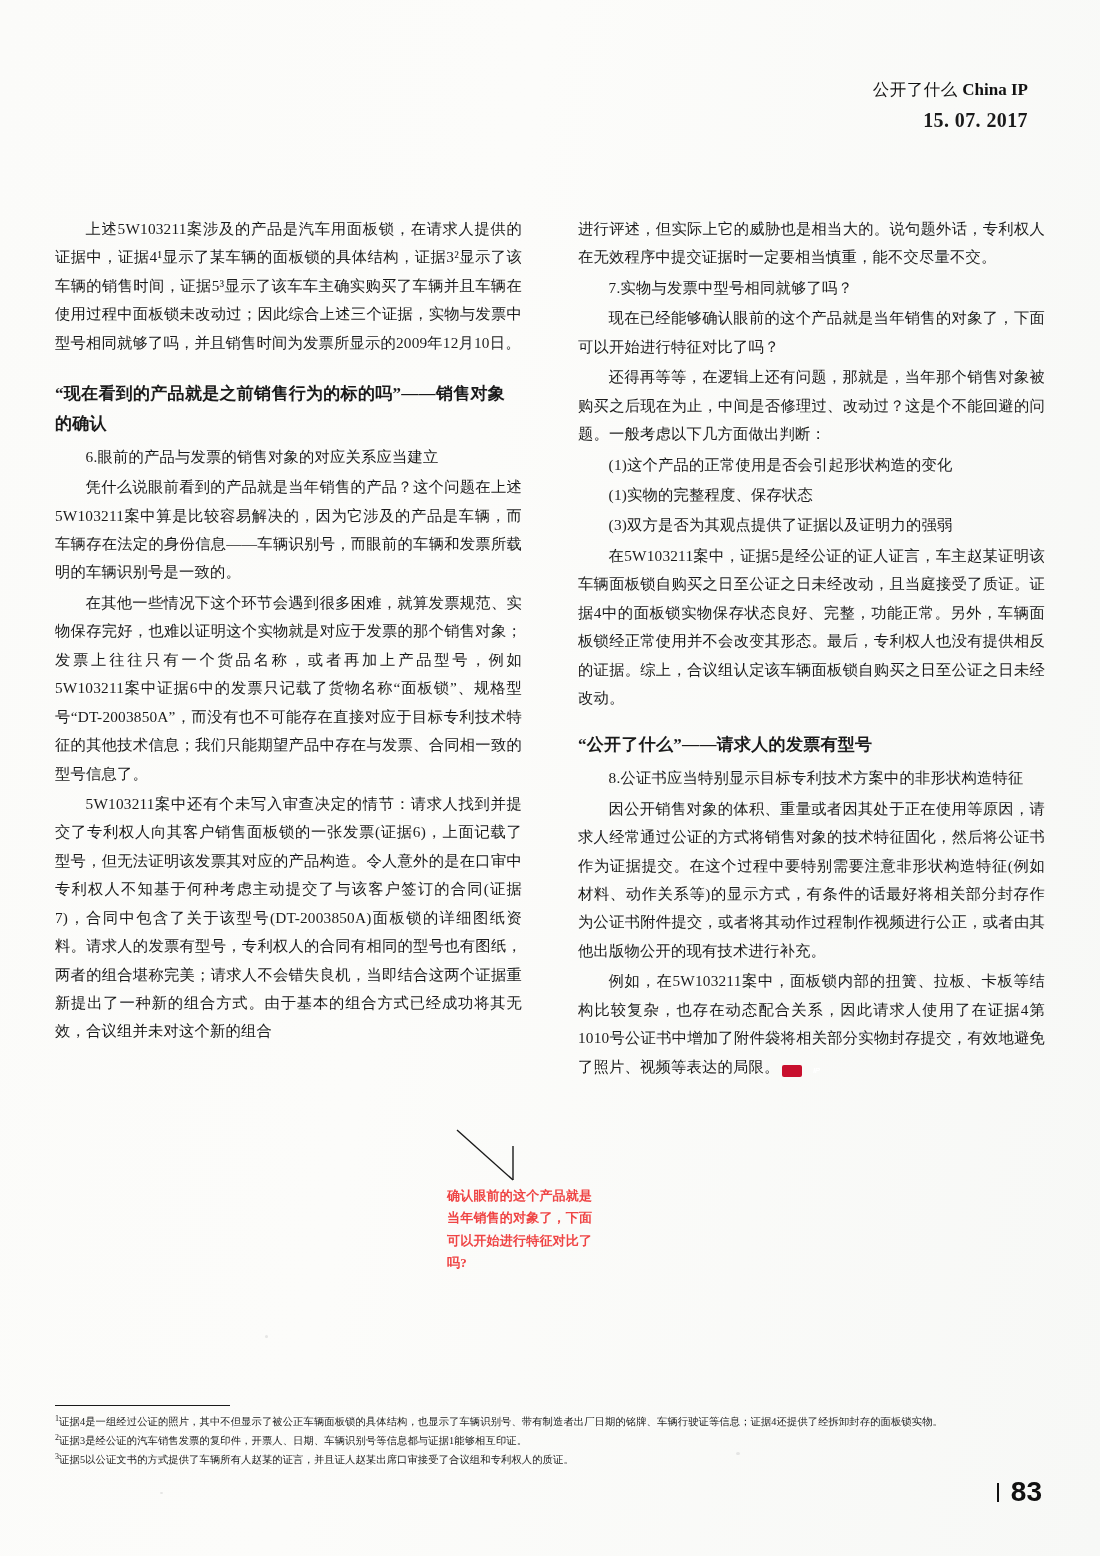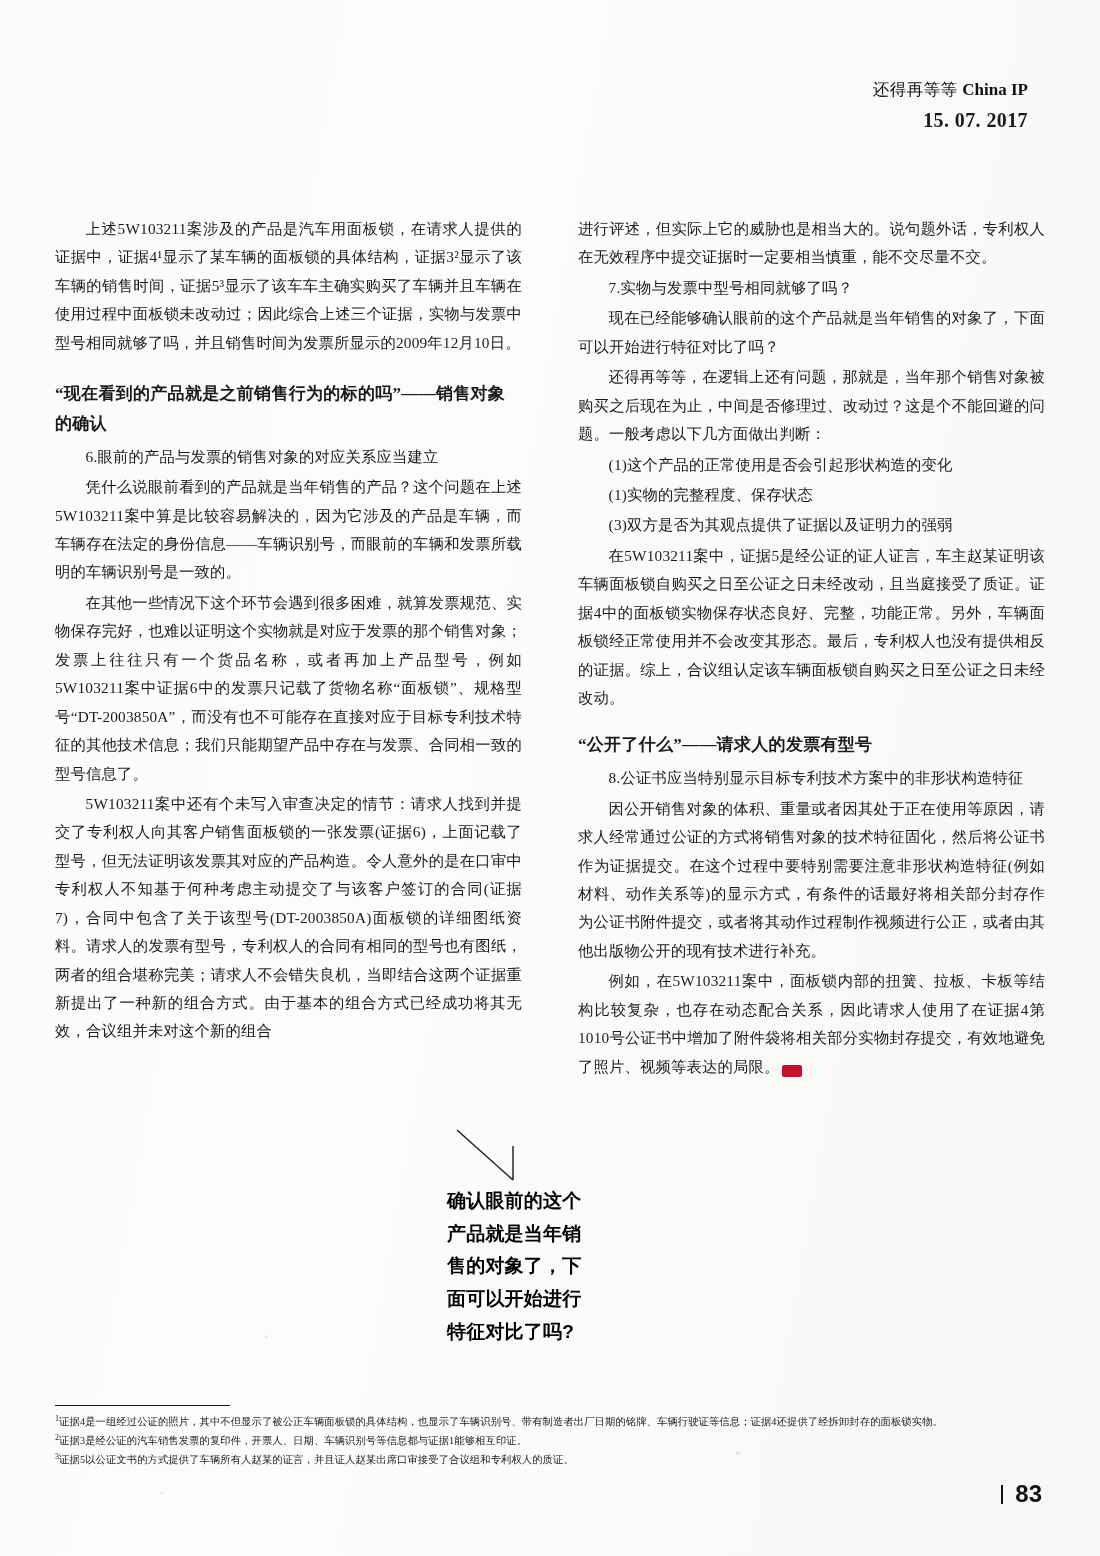--- a/index.html
+++ b/index.html
@@ -88,24 +88,24 @@
     font-size: 9.5px;
     vertical-align: super;
   }
 
   
   .annotation {
     position: absolute;
     left: 447px;
     top: 1185px;
     width: 152px;
-    color: #000000;
-    font-family: Liberation Sans, sans-serif;
-    font-weight: bold;
-    font-size: 19px;
+    color: #ef4444;
+    font-family: Liberation Serif, serif;
+    font-weight: bold;
+    font-size: 13px;
     line-height: 1.72;
     letter-spacing: 0.2px;
   }
   .annotation-arrow {
     position: absolute;
     left: 455px;
     top: 1128px;
     width: 70px;
     height: 60px;
   }
@@ -132,21 +132,21 @@
   }
   .footnote sup { font-size: 8px; }
 
   
   .pagenum {
     position: absolute;
     right: 58px;
     bottom: 48px;
     font-family: "Liberation Sans", sans-serif;
     font-weight: bold;
-    font-size: 24px;
+    font-size: 28px;
     color: #111;
     display: flex;
     align-items: center;
     gap: 12px;
   }
   .pagenum .bar {
     display: inline-block;
     width: 2px;
     height: 19px;
     background: #111;
@@ -181,21 +181,21 @@
     z-index: 2;
   }
 </style>
 </head>
 <body>
 
 <div class="page">
 
   <div class="masthead">
     <div class="brand">
-      <span>还得再等等</span>
+      <span>公开了什么</span>
       <span class="en">China IP</span>
     </div>
     <div class="date">15. 07. 2017</div>
   </div>
 
   <div class="columns">
 
     <div class="col">
       <p class="indent">上述5W103211案涉及的产品是汽车用面板锁，在请求人提供的证据中，证据4¹显示了某车辆的面板锁的具体结构，证据3²显示了该车辆的销售时间，证据5³显示了该车车主确实购买了车辆并且车辆在使用过程中面板锁未改动过；因此综合上述三个证据，实物与发票中型号相同就够了吗，并且销售时间为发票所显示的2009年12月10日。</p>
 

